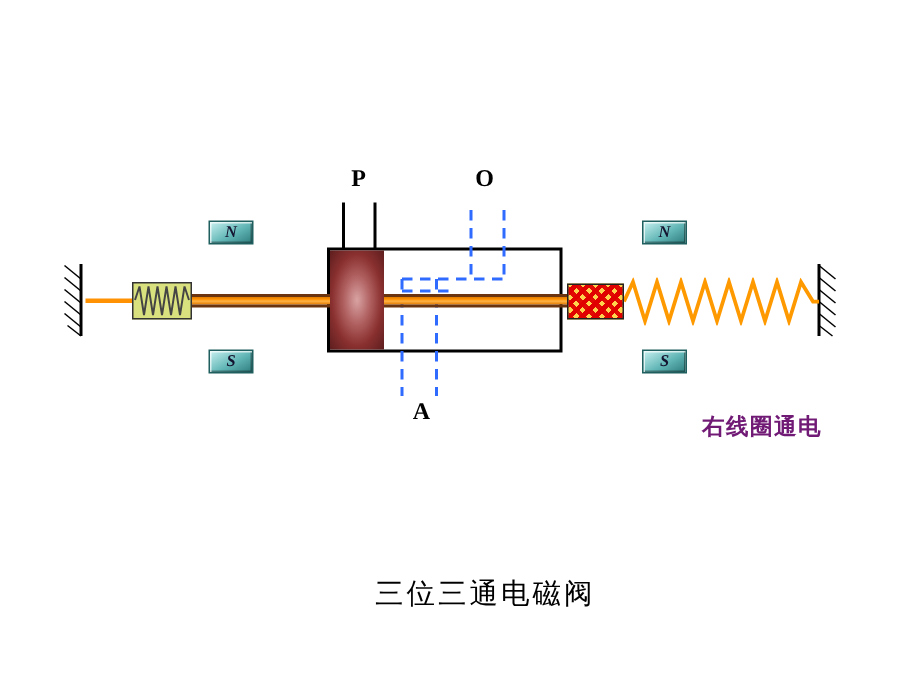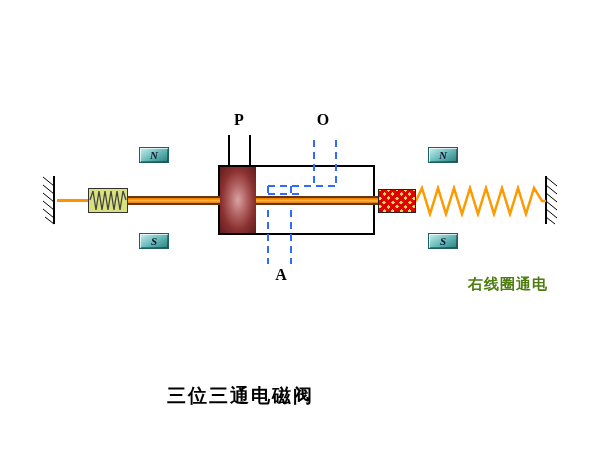--- a/index.html
+++ b/index.html
@@ -76,31 +76,31 @@
     display: flex; align-items: center; justify-content: center;
     font-family: "Liberation Serif", serif;
     font-style: italic;
     font-weight: bold;
     font-size: 11px;
     color: #141430;
   }
 
   .status-text {
     left: 468px; top: 275px; width: 120px;
-    color: #4d7c0f;
+    color: #701a75;
     font-size: 15px;
     font-weight: bold;
     letter-spacing: 1px;
   }
   .caption-text {
     left: 167px; top: 383px; width: 230px;
-    text-align: left;
+    text-align: right;
     color: #000;
     font-size: 19px;
-    font-weight: 700;
+    font-weight: 400;
     letter-spacing: 2px;
   }
 </style>
 </head>
 <body>
 
 <div id="stage">
 
   <svg class="abs" style="left:38px; top:174px;" width="20" height="52">
     <line x1="16" y1="2" x2="16" y2="50" stroke="#000" stroke-width="2"></line>

